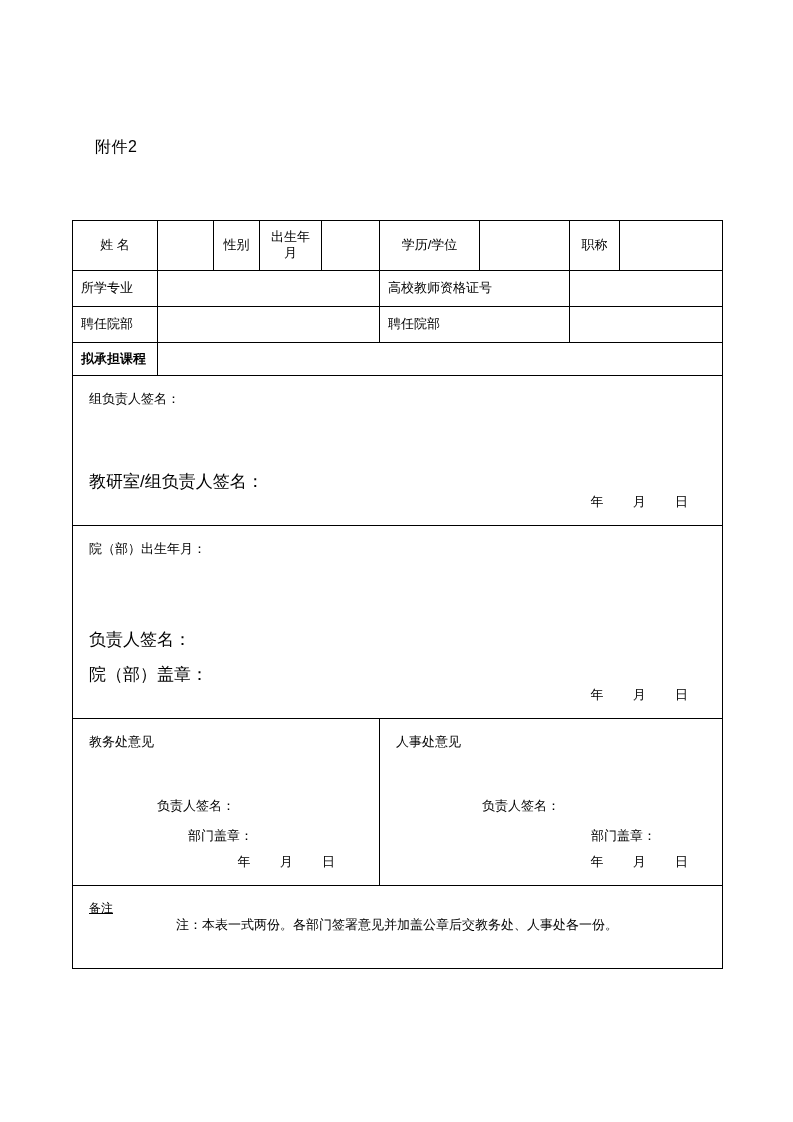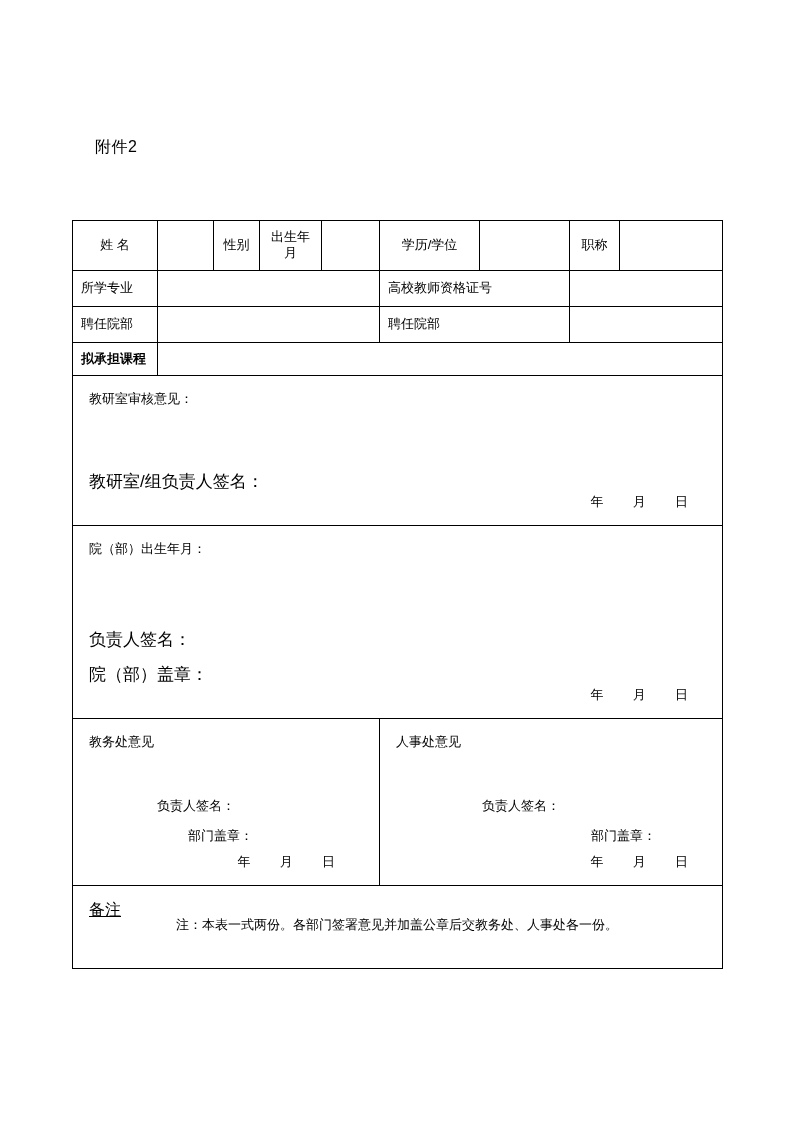--- a/index.html
+++ b/index.html
@@ -91,21 +91,21 @@
   .note {
     position: absolute;
     left: 72px;
     top: 916px;
     width: 650px;
     text-align: center;
     font-size: 13px;
   }
   .beizhu {
     padding: 6px 8px;
-    font-size: 16px;
+    font-size: 12px;
     text-decoration: underline;
   }
   .sig-center-left {
     text-align: center;
     font-size: 13px;
     padding-right: 60px;
   }
   .stamp-center-left {
     text-align: right;
     font-size: 13px;
@@ -161,21 +161,21 @@
     </tr>
 
     <tr class="row-h4">
       <td class="cell-label-left">拟承担课程</td>
       <td class="cell-blank" colspan="8"></td>
     </tr>
 
     <tr>
       <td colspan="9">
         <div class="opinion-body">
-          <div>教研室审核意见：</div>
+          <div>组负责人签名：</div>
           <div class="spacer-60"></div>
           <div class="sig-line">教研室/组负责人签名：</div>
           <div class="date-line">
             <span>年</span>
             <span class="date-gap"></span>
             <span>月</span>
             <span class="date-gap"></span>
             <span>日</span>
           </div>
         </div>

